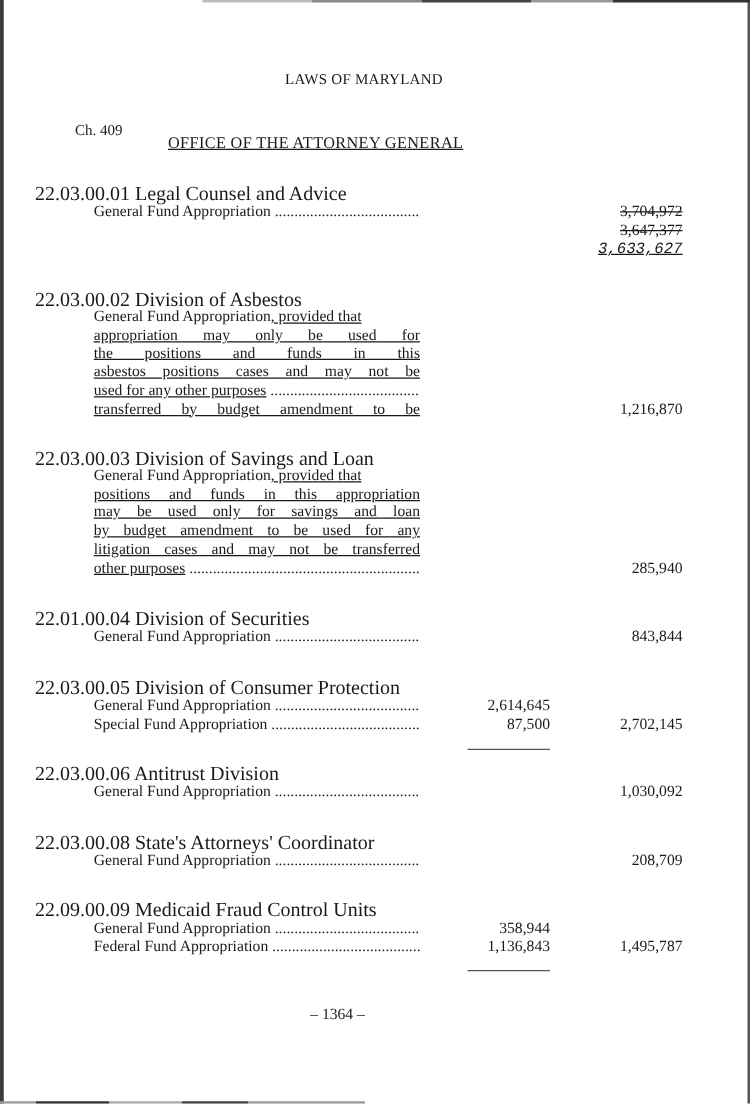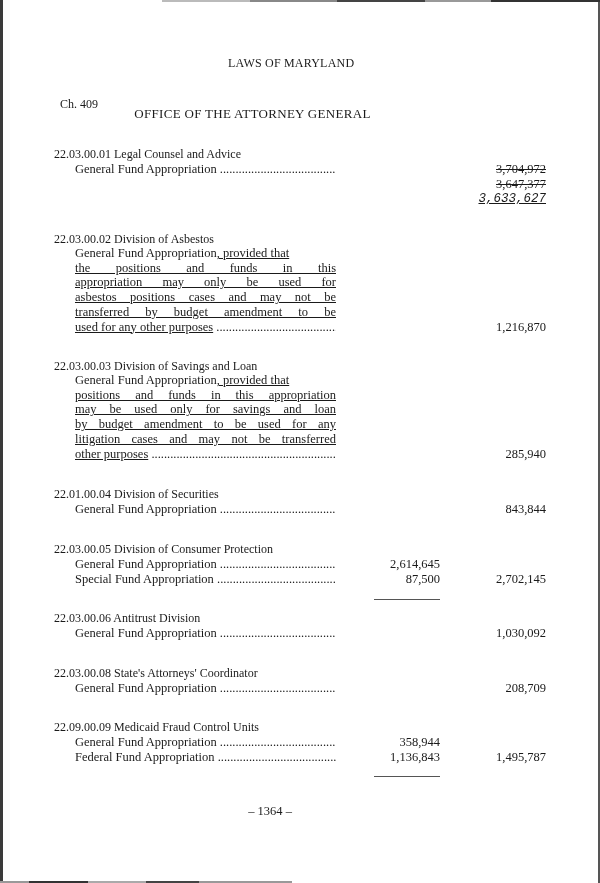--- a/index.html
+++ b/index.html
@@ -9,23 +9,23 @@
   }
   .scan-left { position: absolute; left: 0; top: 0; width: 3px; height: 883px; background: #3a3a3a; }
   .scan-right { position: absolute; right: 0; top: 0; width: 2px; height: 883px; background: #555; }
   .scan-top { position: absolute; top: 0; left: 162px; width: 438px; height: 2px;
     background: linear-gradient(90deg, #bbb 0 20%, #888 20% 40%, #444 40% 60%, #999 60% 75%, #333 75% 100%); }
   .scan-bottom { position: absolute; bottom: 0; left: 0; width: 292px; height: 2px;
     background: linear-gradient(90deg, #999 0 10%, #333 10% 30%, #aaa 30% 50%, #444 50% 68%, #999 68% 100%); }
 
   .hdr-ch { position: absolute; left: 60px; top: 56px; font-size: 12px; margin-top: 41px; }
   .hdr-title { position: absolute; left: 228px; top: 56px; font-size: 12px; letter-spacing: 0.2px; }
-  .office { position: absolute; left: 0; width: 505px; top: 106px; text-align: center; font-size: 13px; letter-spacing: 0.3px; }
+  .office { position: absolute; left: 0; width: 505px; top: 106px; text-align: center; font-size: 13px; letter-spacing: 0.3px; text-decoration: underline; }
 
-  .sec-title { position: absolute; left: 54px; font-size: 12px; white-space: nowrap; }
+  .sec-title { position: absolute; left: 28px; font-size: 16px; white-space: nowrap; }
   .line { position: absolute; left: 75px; width: 261px; font-size: 12.5px; white-space: nowrap; overflow: hidden; }
   .dots::after { content: " ........................................................................"; }
   .u { text-decoration: underline; }
   .cond { position: absolute; left: 75px; width: 261px; font-size: 12.5px; line-height: 14.7px; text-align: justify; }
   .cond-line { display: block; text-align: justify; text-align-last: justify; white-space: nowrap; }
   .cond-line.first { text-align-last: left; }
   .cond-line.last { text-align-last: left; }
 
   .num-mid { position: absolute; right: 160px; font-size: 12.5px; text-align: right; }
   .num-right { position: absolute; right: 54px; font-size: 12.5px; text-align: right; }
@@ -52,25 +52,25 @@
   <div class="line" style="top:162px"><span class="dots">General Fund Appropriation</span></div>
   <div class="num-right strike" style="top:162px">3,704,972</div>
   <div class="num-right strike" style="top:177px">3,647,377</div>
   <div class="num-right uline" style="top:192px">3,633,627</div>
 </div>
 
 <div>
   <div class="sec-title" style="top:232px">22.03.00.02  Division of Asbestos</div>
   <div class="cond" style="top:246px">
     <span class="cond-line first"><span>General Fund Appropriation</span><span class="u">, provided that</span></span>
+    <span class="cond-line u">appropriation may only be used for</span>
     <span class="cond-line u">the positions and funds in this</span>
-    <span class="cond-line u">appropriation may only be used for</span>
     <span class="cond-line u">asbestos positions cases and may not be</span>
+    <span class="cond-line last" style="overflow:hidden"><span class="u">used for any other purposes</span><span class="dots"></span></span>
     <span class="cond-line u">transferred by budget amendment to be</span>
-    <span class="cond-line last" style="overflow:hidden"><span class="u">used for any other purposes</span><span class="dots"></span></span>
   </div>
   <div class="num-right" style="top:320px">1,216,870</div>
 </div>
 
 <div>
   <div class="sec-title" style="top:359px">22.03.00.03  Division of Savings and Loan</div>
   <div class="cond" style="top:373px">
     <span class="cond-line first"><span>General Fund Appropriation</span><span class="u">, provided that</span></span>
     <span class="cond-line u">positions and funds in this appropriation</span>
     <span class="cond-line u">may be used only for savings and loan</span>

